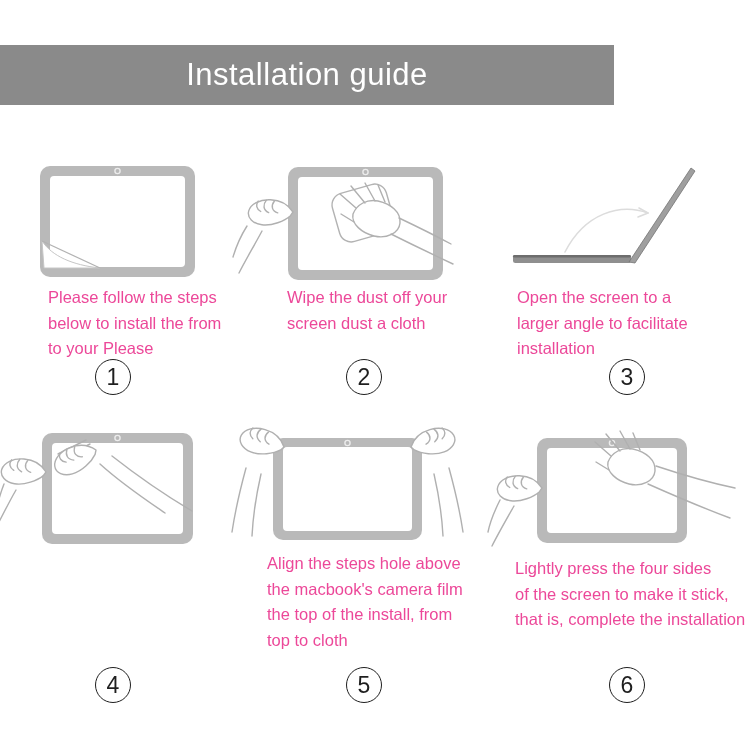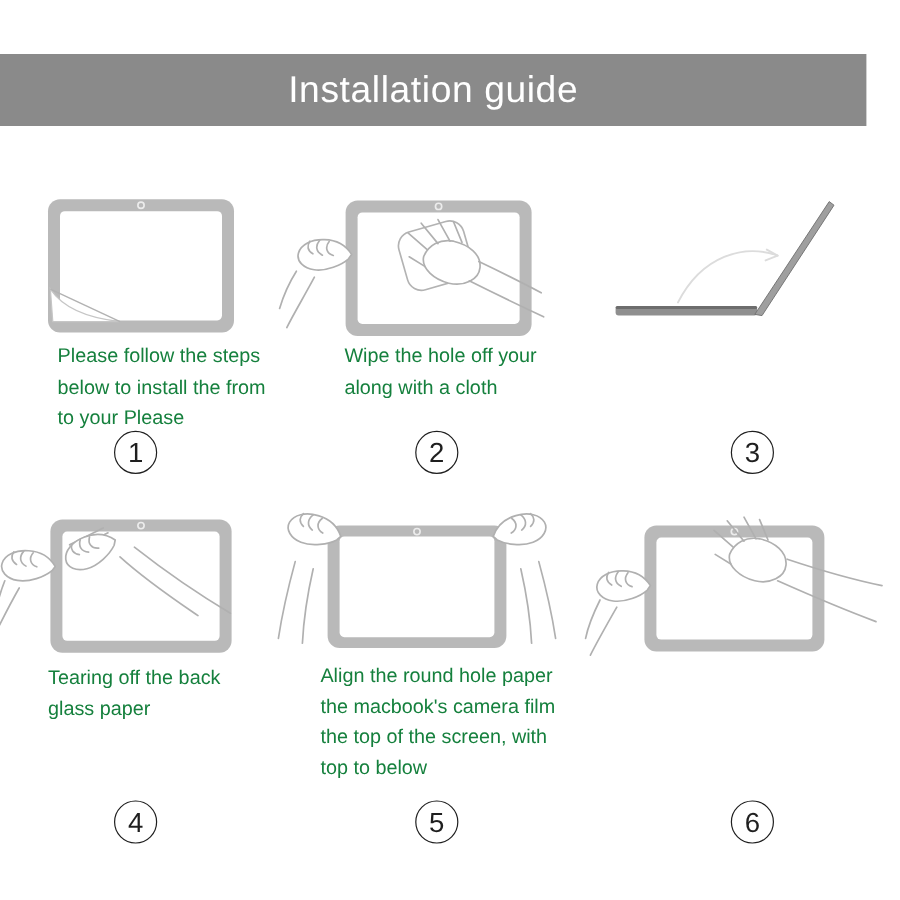--- a/index.html
+++ b/index.html
@@ -2,26 +2,26 @@
 <html><head>
 <meta charset="utf-8">
 <style>
   html,body { margin:0; padding:0; background:#ffffff; }
   #poster {
     position:relative; width:750px; height:750px;
     background:#ffffff; overflow:hidden;
     font-family:"Liberation Sans", sans-serif;
   }
   .banner {
-    position:absolute; left:0; top:45px; width:722px; height:60px;
+    position:absolute; left:0; top:45px; width:614px; height:60px;
     background:#8a8a8a; display:flex; align-items:center; justify-content:center;
   }
   .banner-title { color:#ffffff; font-size:31px; letter-spacing:0.5px; }
   .illus { position:absolute; overflow:visible; }
-  .caption { position:absolute; color:#15803d; font-size:16.5px; line-height:25.5px; white-space:nowrap; }
+  .caption { position:absolute; color:#ec4899; font-size:16.5px; line-height:25.5px; white-space:nowrap; }
   .num-badge {
     position:absolute; width:34px; height:34px; border:1.8px solid #1f1f1f;
     border-radius:50%; display:flex; align-items:center; justify-content:center;
     color:#1f1f1f; font-size:23px; background:#ffffff;
   }
   .frame { fill:#b9b9b9; }
   .screen { fill:#ffffff; }
   .cam { fill:none; stroke:#ececec; stroke-width:1.4; }
   .line { fill:none; stroke:#b0b0b0; stroke-width:1.4; stroke-linecap:round; }
   .faint { fill:none; stroke:#dcdcdc; stroke-width:1.6; stroke-linecap:round; }
@@ -120,32 +120,38 @@
     <path class="line" d="M10,80 C4,92 0,102 -2,112"></path>
     <path class="line" d="M24,86 C16,100 8,114 2,126"></path>
   </svg>
 
   <div class="caption" style="left:48px; top:285px">
     <div>Please follow the steps</div>
     <div>below to install the from</div>
     <div>to your Please</div>
   </div>
   <div class="caption" style="left:287px; top:285px">
-    <div>Wipe the hole off your</div>
-    <div>along with a cloth</div>
+    <div>Wipe the dust off your</div>
+    <div>screen dust a cloth</div>
   </div>
-  <div class="caption" style="left:40px; top:553px">
-    <div>Tearing off the back</div>
-    <div>glass paper</div>
+  <div class="caption" style="left:517px; top:285px">
+    <div>Open the screen to a</div>
+    <div>larger angle to facilitate</div>
+    <div>installation</div>
   </div>
   <div class="caption" style="left:267px; top:551px">
-    <div>Align the round hole paper</div>
+    <div>Align the steps hole above</div>
     <div>the macbook's camera film</div>
-    <div>the top of the screen, with</div>
-    <div>top to below</div>
+    <div>the top of the install, from</div>
+    <div>top to cloth</div>
+  </div>
+  <div class="caption" style="left:515px; top:556px">
+    <div>Lightly press the four sides</div>
+    <div>of the screen to make it stick,</div>
+    <div>that is, complete the installation</div>
   </div>
 
   <div class="num-badge" style="left:95px;  top:359px">1</div>
   <div class="num-badge" style="left:346px; top:359px">2</div>
   <div class="num-badge" style="left:609px; top:359px">3</div>
   <div class="num-badge" style="left:95px;  top:667px">4</div>
   <div class="num-badge" style="left:346px; top:667px">5</div>
   <div class="num-badge" style="left:609px; top:667px">6</div>
 
 </div>

